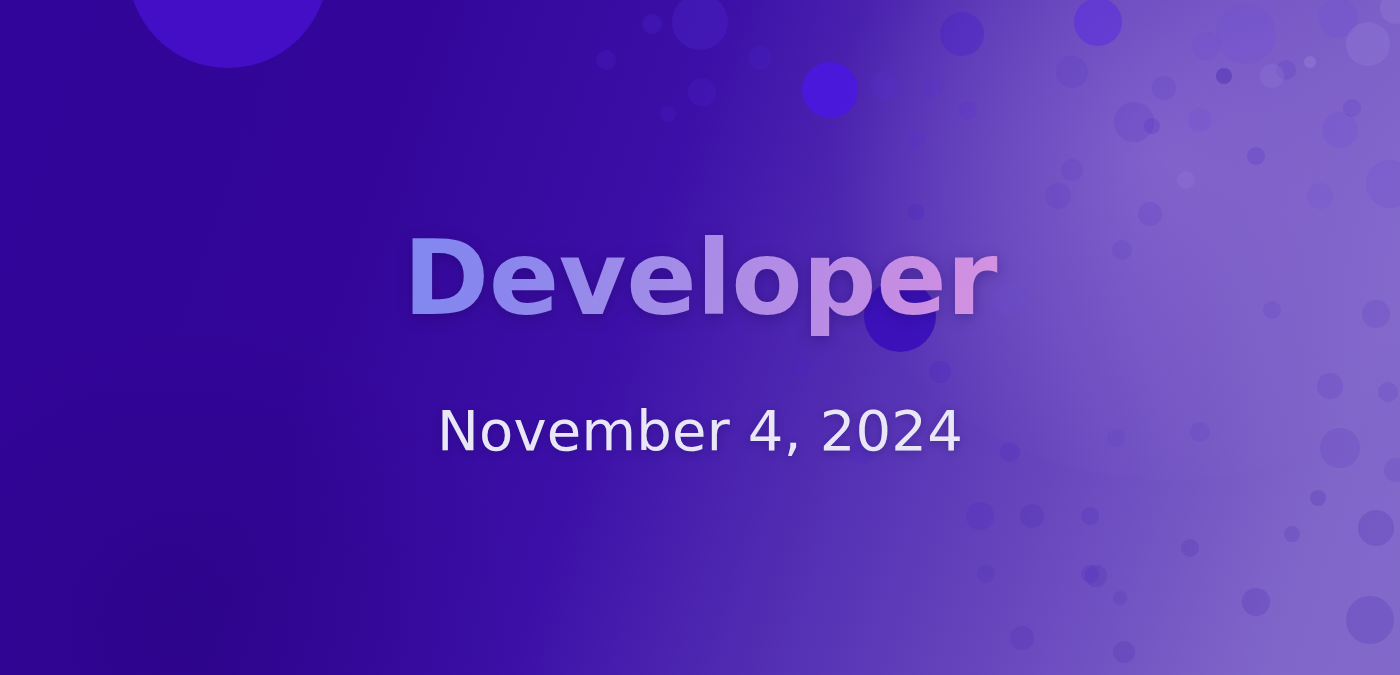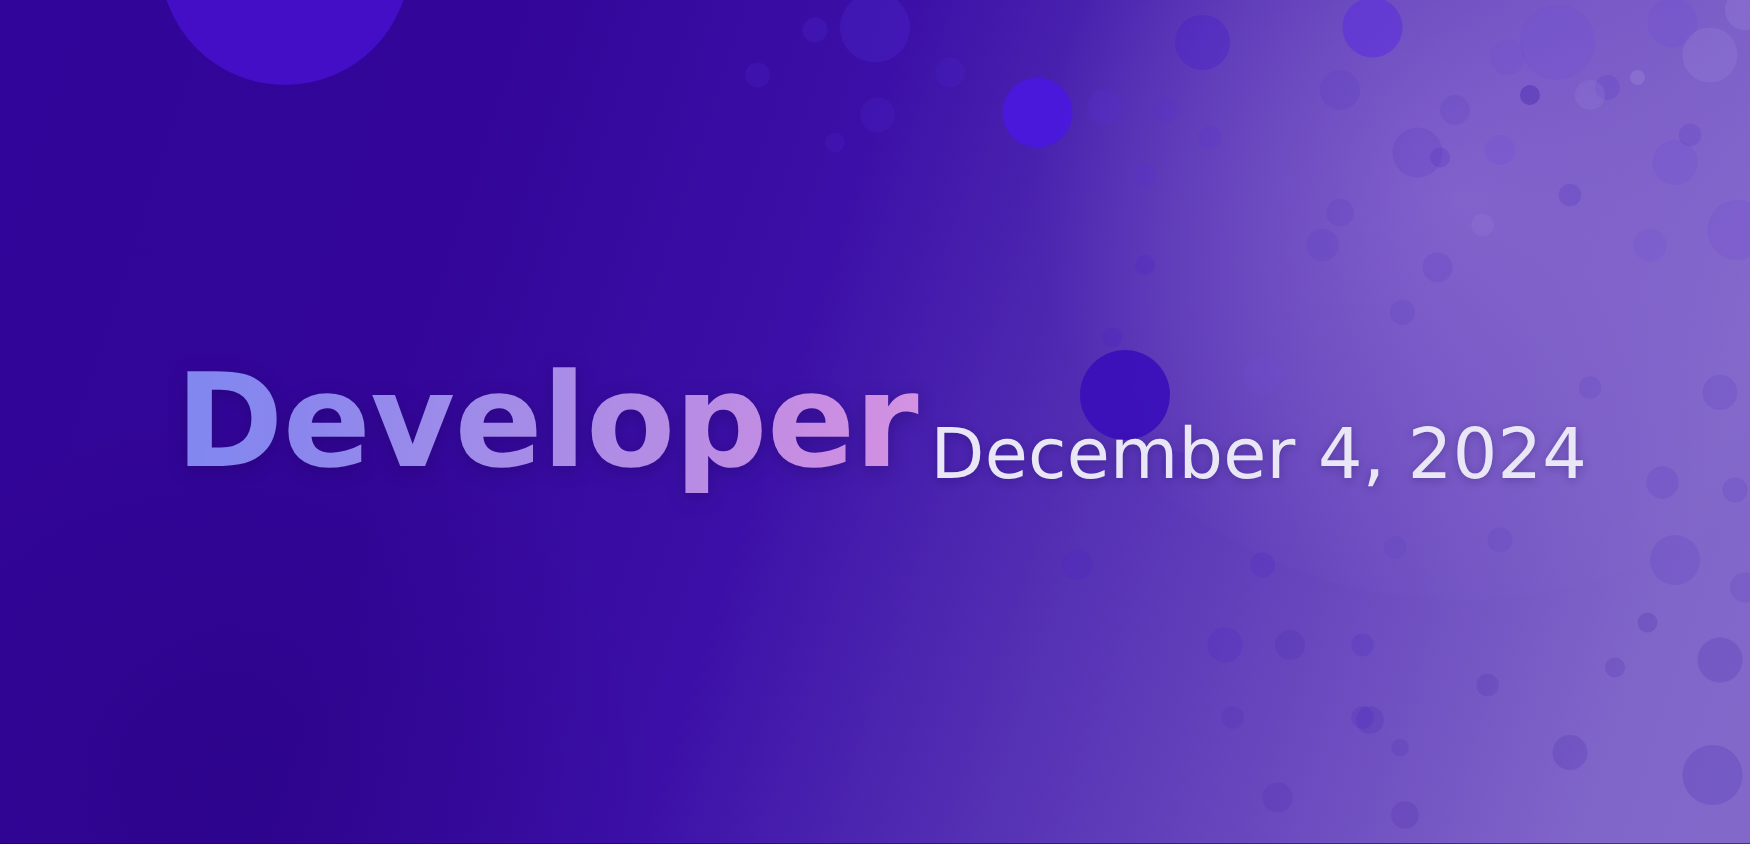--- a/index.html
+++ b/index.html
@@ -70,21 +70,21 @@
   .bubbles {
     position: absolute;
     inset: 0;
   }
 
   
   .content {
     position: absolute;
     inset: 0;
     display: flex;
-    flex-direction: row;
+    flex-direction: column;
     align-items: center;
     justify-content: center;
   }
   .headline {
     text-align: center;
     font-family: "DejaVu Sans", sans-serif;
     font-weight: 700;
     font-size: 104px;
     line-height: 1.28;
     letter-spacing: -0.5px;
@@ -195,16 +195,16 @@
       <circle cx="1090" cy="516" r="9" fill="#4a22c8" fill-opacity="0.18"></circle>
       <circle cx="1090" cy="574" r="9" fill="#4a22c8" fill-opacity="0.18"></circle>
       <circle cx="1272" cy="76" r="12" fill="#9a84da" fill-opacity="0.22"></circle>
       <circle cx="1186" cy="180" r="9" fill="#9a84da" fill-opacity="0.2"></circle>
     </svg>
 
   <div class="content">
     <h1 class="headline">
       <span class="line">Developer</span>
     </h1>
-    <div class="date">December 4, 2024</div>
+    <div class="date">November 4, 2024</div>
   </div>
 
 </div>
 
 </body></html>

